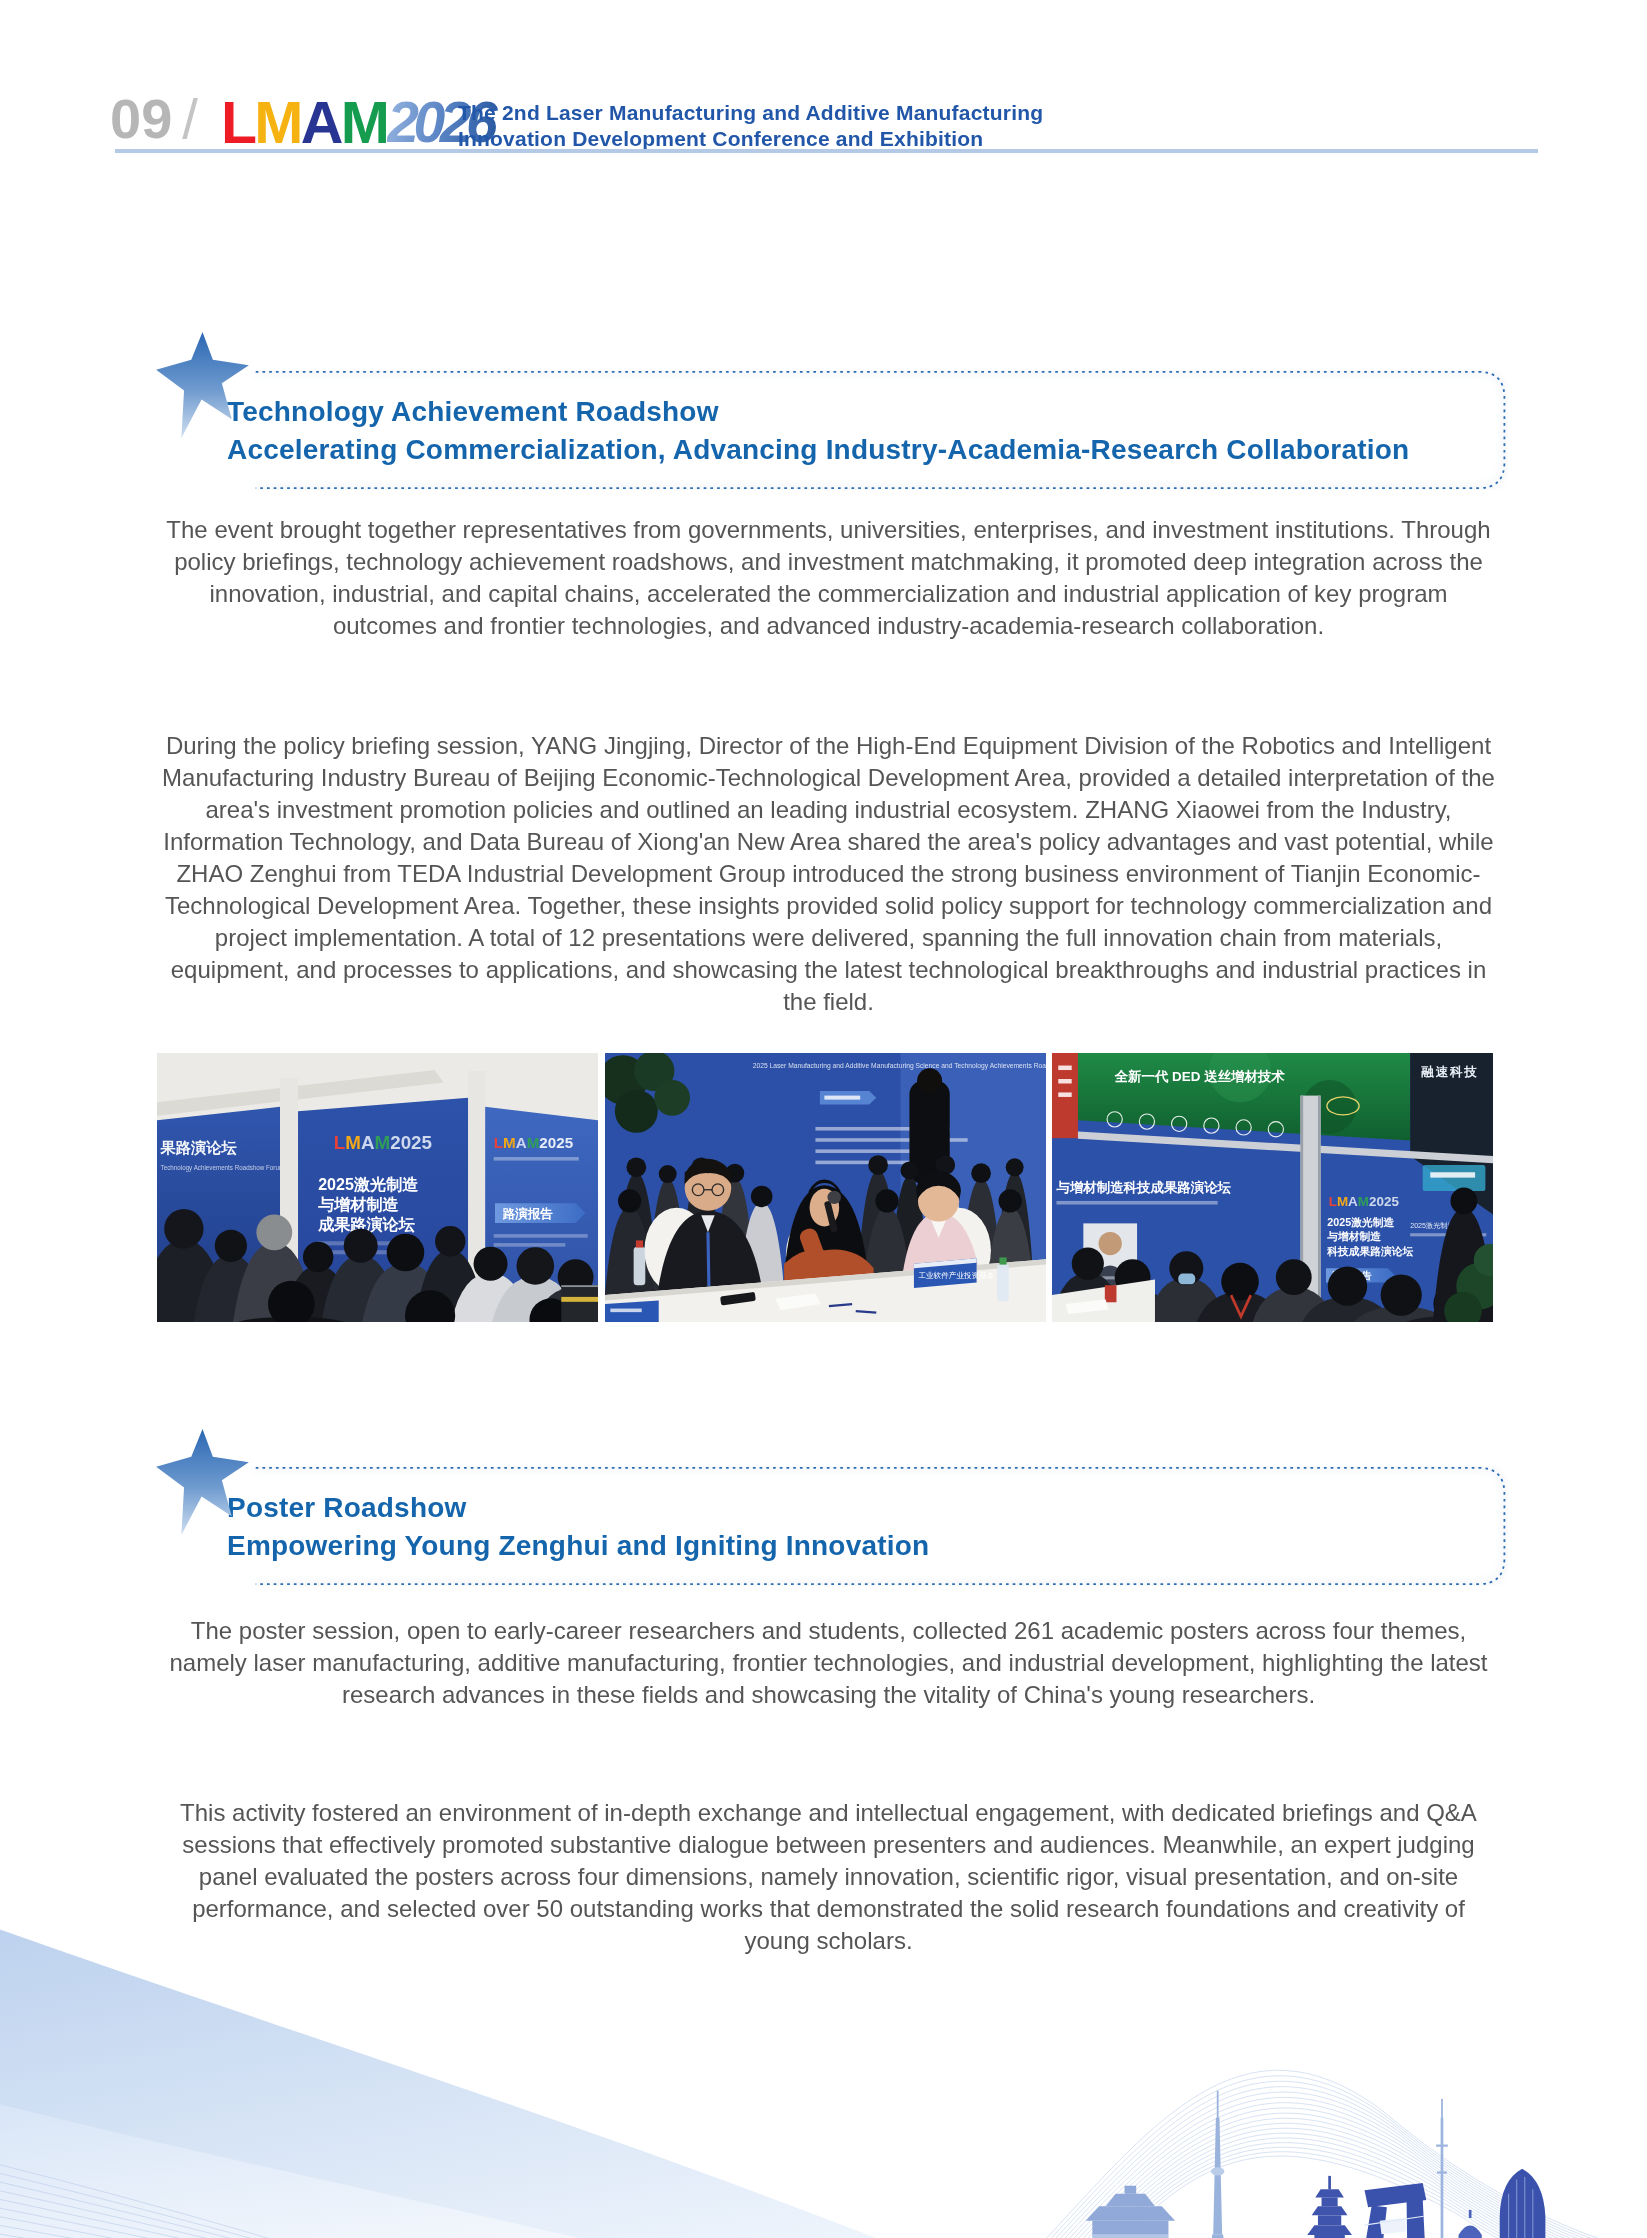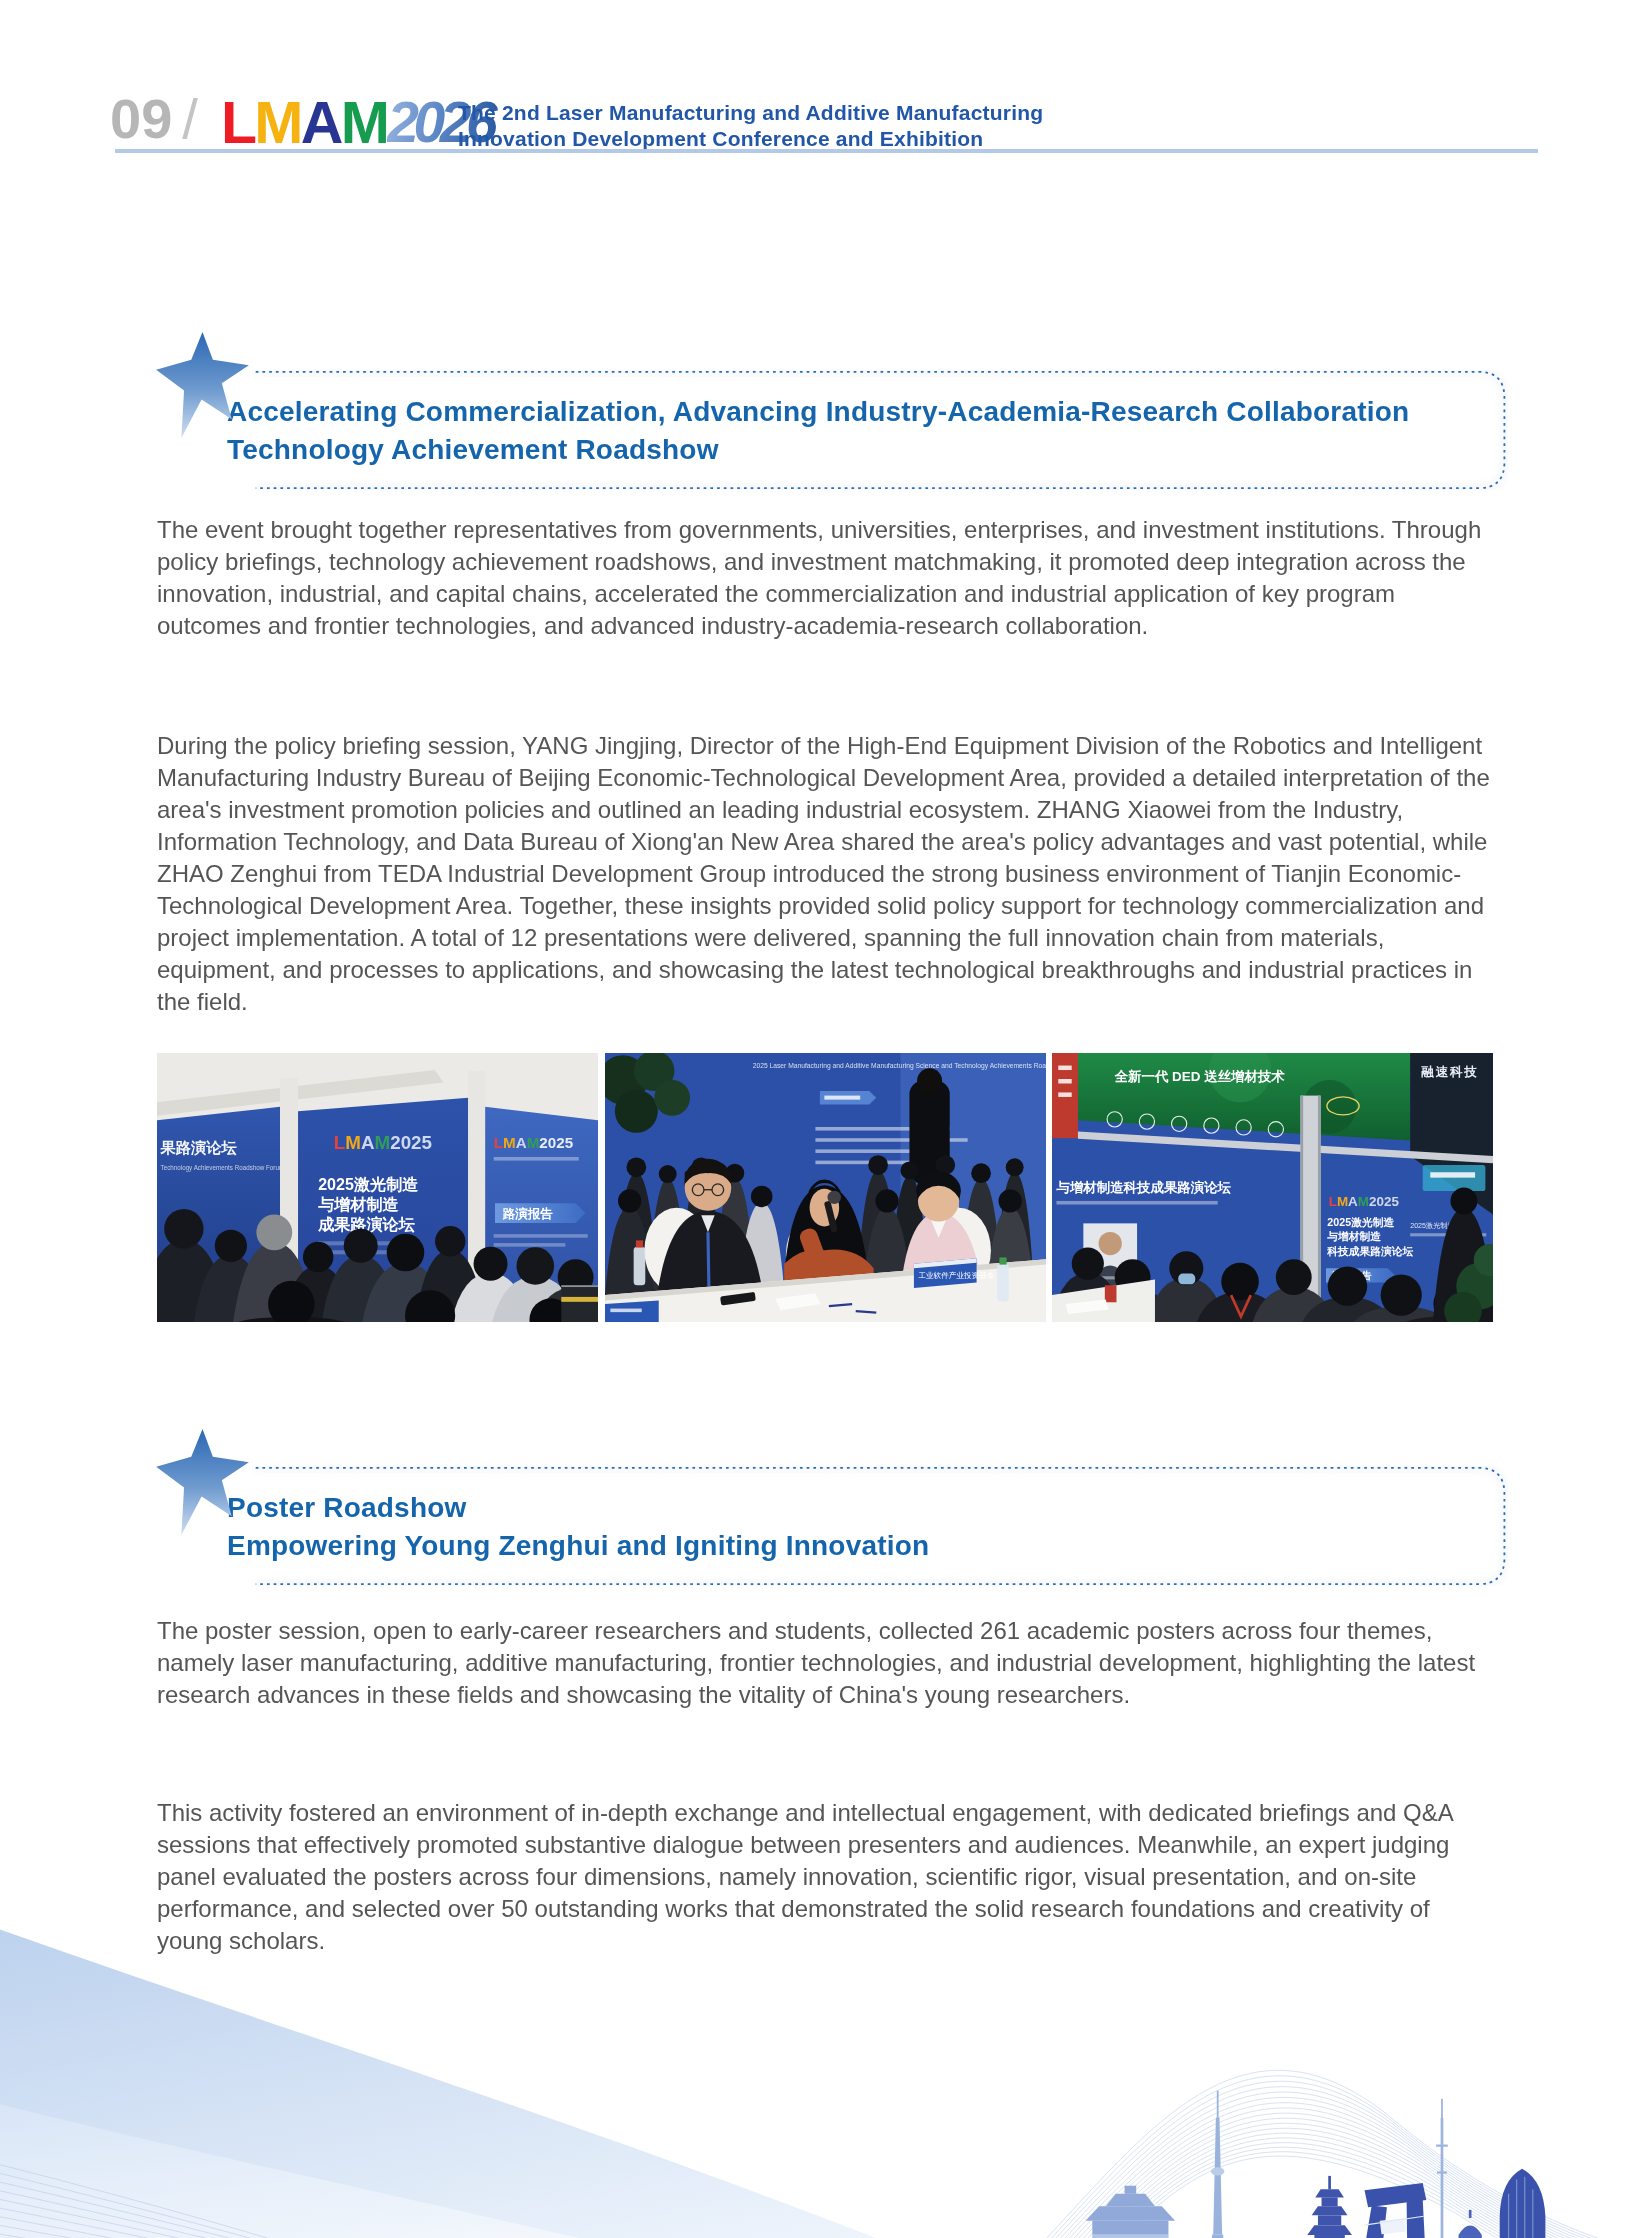--- a/index.html
+++ b/index.html
@@ -28,21 +28,21 @@
   .dashbox svg{display:block;width:100%;height:100%;}
   .dashpath{fill:none;stroke:#2e6db4;stroke-width:4;stroke-dasharray:6 9;
             filter:drop-shadow(0 0 9px rgba(140,160,190,.85));}
   .sec-title{left:227px;font-size:28px;font-weight:700;color:#1565ad;line-height:38px;letter-spacing:0.2px;}
   .t1{top:393px}.t2{top:1489px}
   .star{width:95px;height:108px;}
   .s1{left:155px;top:331px}.s2{left:155px;top:1428px}
   .star svg{display:block;width:100%;height:100%;}
 
   
-  .para{left:157px;width:1343px;font-size:24px;line-height:32px;color:#555555;text-align:left;margin:0;}
+  .para{left:157px;width:1343px;font-size:24px;line-height:32px;color:#555555;text-align:center;margin:0;}
   .pa{top:514px}.pb{top:730px}.pc{top:1615px}.pd{top:1797px}
 
   
   .photos{left:157px;top:1053px;display:flex;gap:6.7px;}
   .photo{width:441px;height:269px;overflow:hidden;background:#4d7c0f;}
   .photo svg{display:block;width:100%;height:100%;font-family:"Liberation Sans",sans-serif;}
 
   
   .decor{left:0;top:1925px;width:1647px;height:405px;}
   .decor svg{display:block;width:100%;height:100%;}
@@ -70,22 +70,22 @@
   </div>
 
   <div class="abs hrule"></div>
 
   <div class="abs dashbox d1">
     <svg viewBox="0 0 2916 268" preserveAspectRatio="none">
       <path class="dashpath" d="M120 4 H2850 Q2908 4 2908 62 V206 Q2908 264 2850 264 H120"></path>
     </svg>
   </div>
   <div class="abs sec-title t1">
+    <div>Technology Achievement Roadshow</div>
     <div>Accelerating Commercialization, Advancing Industry-Academia-Research Collaboration</div>
-    <div>Technology Achievement Roadshow</div>
   </div>
   <div class="abs star s1">
     <svg viewBox="0 0 210 240">
       <defs>
           <linearGradient id="stg1" x1="0" y1="0" x2="0" y2="1">
         <stop offset="0" stop-color="#2b67b3"></stop>
             <stop offset=".55" stop-color="#6f9bcf"></stop>
             <stop offset="1" stop-color="#cfdef0"></stop>
       </linearGradient>
         </defs>

